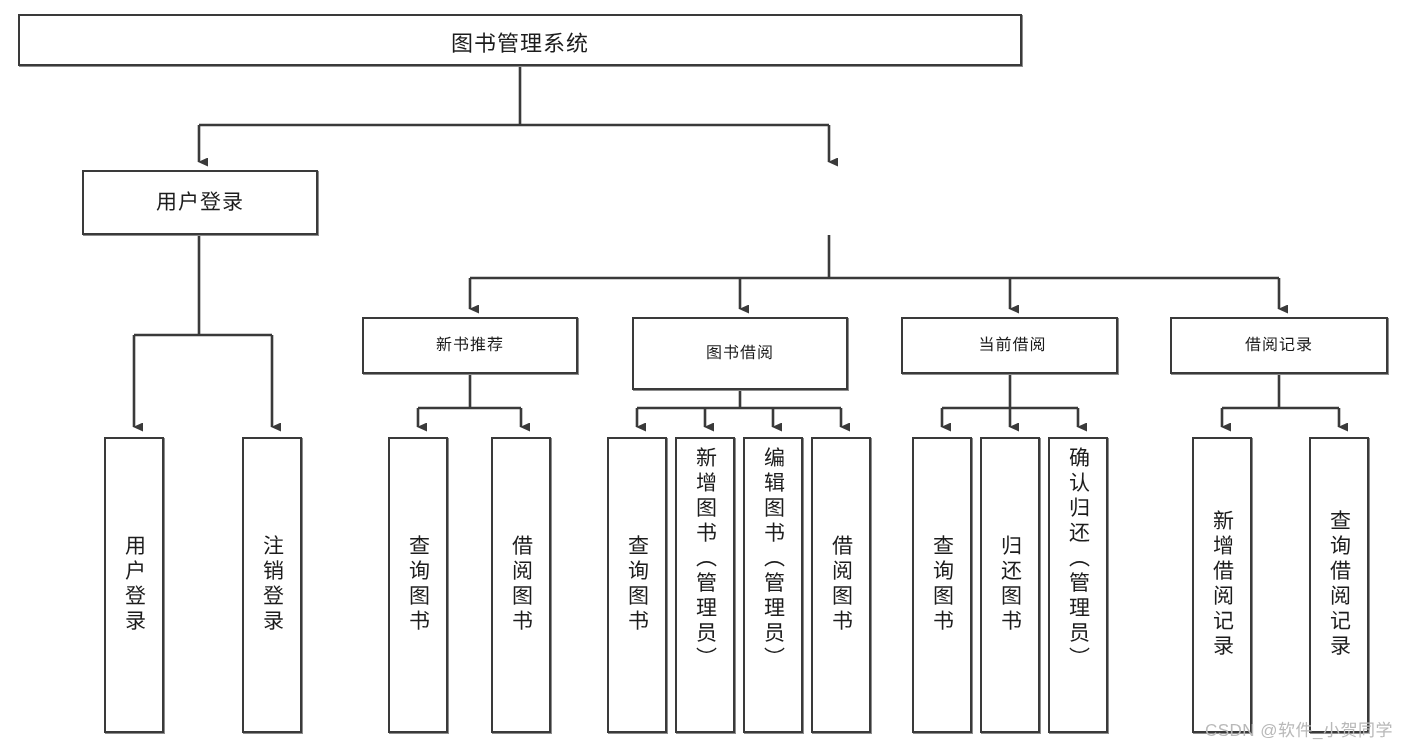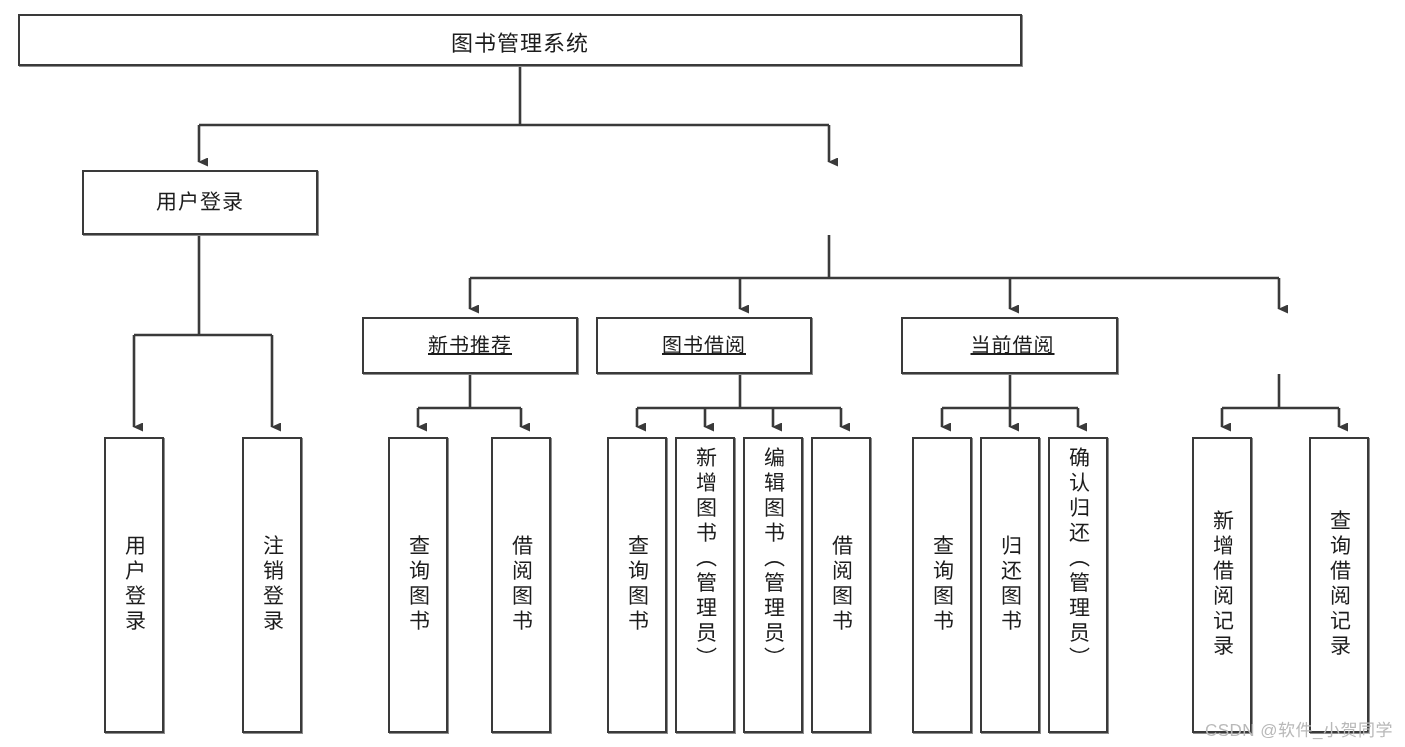--- a/index.html
+++ b/index.html
@@ -40,21 +40,21 @@
     line-height:1.28;
     letter-spacing:1px;
     white-space:nowrap;
   }
   
   .node.horiz .label{
     font-size:21px;
   }
   .node.root .label{ font-size:22px;margin-top:8px; }
   .node.lvl2 .label{ font-size:21px; }
-  .node.lvl3 .label{ font-size:20px;text-decoration:underline; }
+  .node.lvl3 .label{ font-size:16px; }
 
   
   .node.leaf{
     align-items:flex-start;
     justify-content:center;
     padding-top:8px;
   }
   .node.leaf .label{
     writing-mode:vertical-rl;
     text-orientation:upright;
@@ -145,28 +145,31 @@
 
   <div class="node lvl2 horiz" style="left:82px; top:170px; width:236px; height:65px;">
     <span class="label">用户登录</span>
   </div>
 
 
   <div class="node lvl3 horiz" style="left:362px; top:317px; width:216px; height:57px;">
     <span class="label">新书推荐</span>
   </div>
 
-  <div class="node lvl3 horiz" style="left:596px; top:317px; width:216px; height:57px;">
+  <div class="node lvl3 horiz" style="left:632px; top:317px; width:216px; height:73px;">
     <span class="label">图书借阅</span>
   </div>
 
   <div class="node lvl3 horiz" style="left:901px; top:317px; width:217px; height:57px;padding-left:6px;">
     <span class="label">当前借阅</span>
   </div>
 
+  <div class="node lvl3 horiz" style="left:1170px; top:317px; width:218px; height:57px;">
+    <span class="label">借阅记录</span>
+  </div>
 
   <div class="node leaf center" style="left:104px; top:437px; width:60px; height:296px;">
     <span class="label">用户登录</span>
   </div>
 
   <div class="node leaf center" style="left:242px; top:437px; width:60px; height:296px;">
     <span class="label">注销登录</span>
   </div>
 
   <div class="node leaf center" style="left:388px; top:437px; width:60px; height:296px;">

